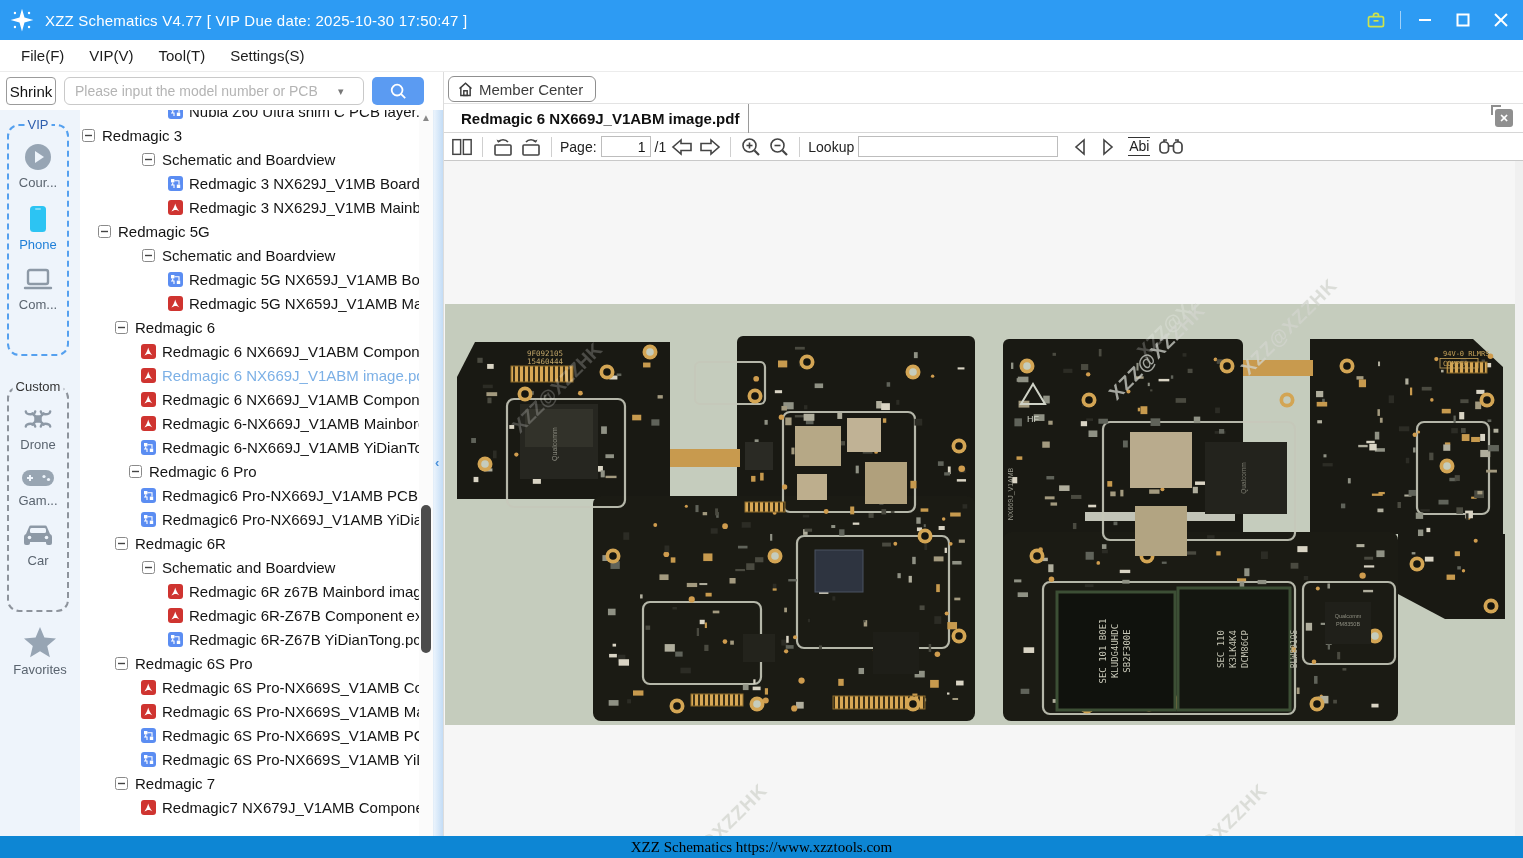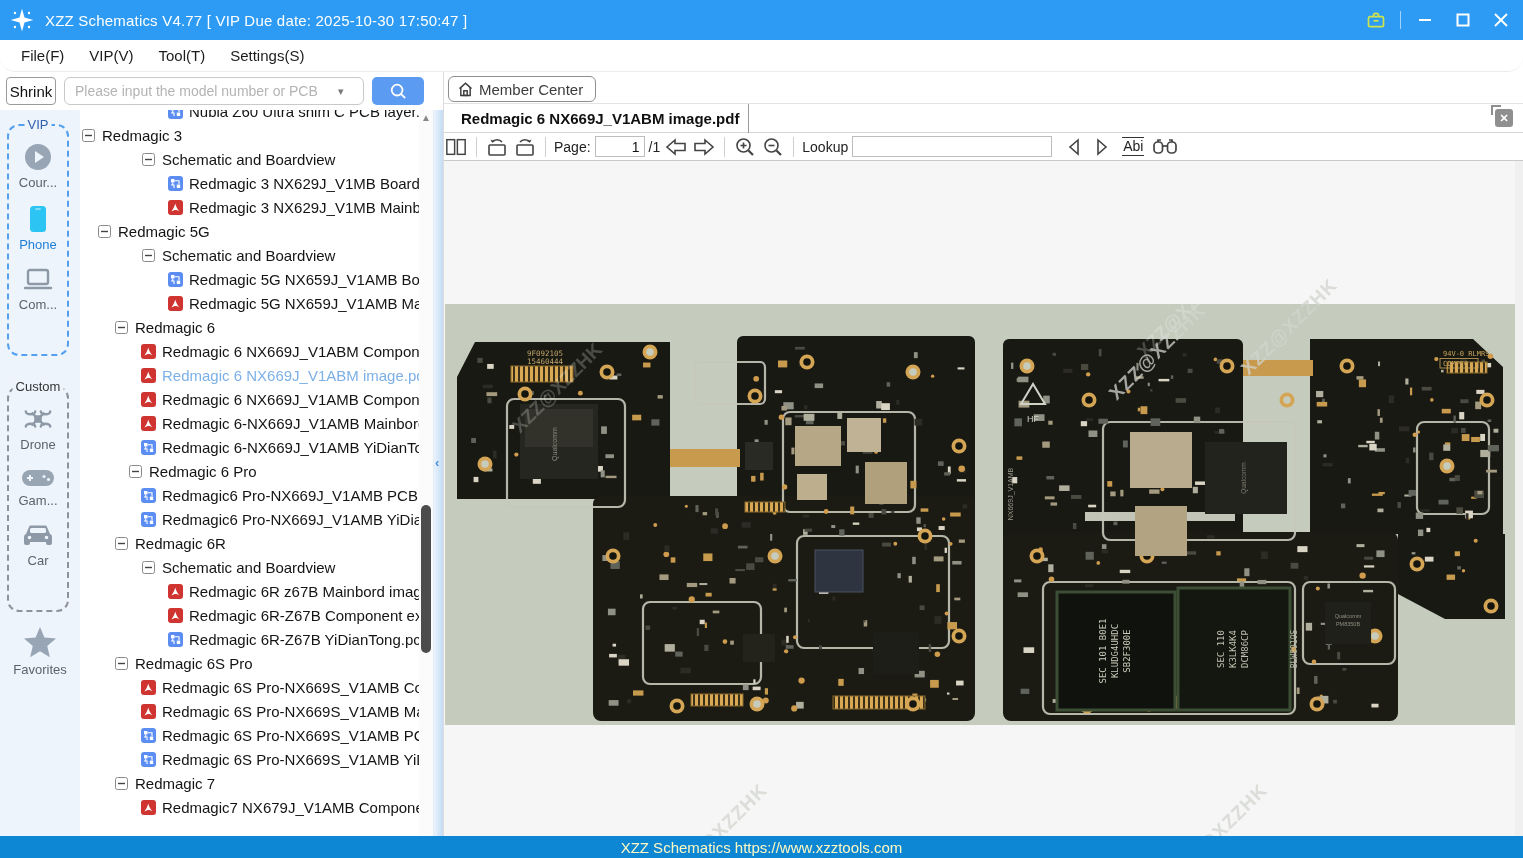--- a/index.html
+++ b/index.html
@@ -12,21 +12,21 @@
     background:#2d9bf3; display:flex; align-items:center; color:#fff; }
   #app-logo { width:26px; height:26px; margin:0 10px 0 9px; }
   #title-text { font-size:15px; letter-spacing:.2px; }
   #win-controls { position:absolute; right:8px; top:0; height:40px; display:flex; align-items:center; gap:10px; }
   .winbtn { width:28px; height:28px; display:flex; align-items:center; justify-content:center; font-size:15px; color:#fff; }
   #tb-sep { width:1px; height:18px; background:rgba(255,255,255,.55); }
 
   
   #menubar { position:absolute; left:0; top:40px; width:1523px; height:32px;
     background:#fff; display:flex; align-items:center; padding-left:15px; gap:13px;
-    border-bottom:1px solid #ececec;border-radius:15px; }
+    border-bottom:1px solid #ececec; }
   .menu-item { font-size:15px; color:#1c1c1c; padding:3px 6px; }
 
   
   #searchrow { position:absolute; left:0; top:72px; width:443px; height:38px; background:#fff; }
   #shrink-btn { position:absolute; left:6px; top:5px; width:50px; height:28px;
     border:1px solid #9b9b9b; border-radius:4px; background:#fff; font-size:15px; color:#111;
     display:flex; align-items:center; justify-content:center; }
   #model-search { position:absolute; left:64px; top:5px; width:300px; height:28px;
     border:1px solid #c9c9c9; border-radius:6px; font-size:14px; color:#333; padding:0 26px 0 10px;
     font-family:"Liberation Sans", sans-serif; }
@@ -76,41 +76,41 @@
     border:1px solid #8f8f8f; border-radius:6px; background:#fff; display:flex; align-items:center; gap:5px;
     font-size:15px; color:#3c3c3c; }
   #tabbar { position:absolute; left:0; top:32px; width:1079px; height:29px; border-bottom:1px solid #d6d6d6; }
   #doc-tab { position:absolute; left:0; top:0; height:29px; width:305px; display:flex; align-items:center;
     padding-left:17px; font-size:15px; font-weight:bold; color:#101010; border-right:1px solid #9a9a9a; }
   #close-tabs-btn { position:absolute; right:10px; top:5px; width:18px; height:18px; background:#8f8f8f;
     border-radius:3px; color:#fff; font-size:11px; font-weight:bold; display:flex; align-items:center; justify-content:center; }
   #close-tabs-btn::before { content:""; position:absolute; left:-4px; top:-4px; width:8px; height:8px;
     border-left:2px solid #8f8f8f; border-top:2px solid #8f8f8f; }
   #toolbar { position:absolute; left:0; top:61px; width:1079px; height:28px; border-bottom:1px solid #c9c9c9;
-    display:flex; align-items:center; gap:4px; }
+    display:flex; align-items:center; padding-left:6px; gap:4px; }
   .tsep { width:1px; height:20px; background:#cfcfcf; margin:0 4px; }
   .tbtn { display:flex; align-items:center; justify-content:center; height:24px; min-width:24px; }
   .tlabel-txt { font-size:14px; color:#222; }
   #page-input { width:50px; height:21px; border:1px solid #bdbdbd; font-size:14px; text-align:right;
     padding-right:4px; font-family:"Liberation Sans", sans-serif; color:#111; }
   #lookup-input { width:200px; height:21px; border:1px solid #bdbdbd; font-size:14px; padding:0 4px;
     font-family:"Liberation Sans", sans-serif; }
   #abi-btn { font-size:14px; color:#222; border-top:1.5px solid #333; border-bottom:1.5px solid #333;
     line-height:17px; padding:0 1px; }
   #content { position:absolute; left:0; top:89px; width:1071px; height:675px; background:#f6f6f6; overflow:hidden; }
   #vscroll { position:absolute; right:0; top:89px; width:8px; height:675px; background:#f0f0f0; }
   #pdf-page { position:absolute; left:1px; top:139px; width:1070px; height:421px; background:#c5ccbd; }
   .watermark { position:absolute; font-size:19px; letter-spacing:1px; transform:rotate(-45deg);
     white-space:nowrap; font-weight:bold; pointer-events:none; }
   .wm-light { color:rgba(210,212,206,.75); }
 
   
   #statusbar { position:absolute; left:0; top:836px; width:1523px; height:22px; background:#0d86d4;
     display:flex; align-items:center; justify-content:center; }
-  #statusbar div { color:#fef9c3; font-size:15px; font-family:Liberation Sans, sans-serif; }
+  #statusbar div { color:#000000; font-size:15px; font-family:Liberation Serif, serif; }
 </style>
 </head>
 <body>
 
 <div id="window">
 
   <div id="titlebar">
     <svg id="app-logo" viewBox="0 0 24 24">
       <path d="M12 1.5 L14.3 9.7 L22.5 12 L14.3 14.3 L12 22.5 L9.7 14.3 L1.5 12 L9.7 9.7 Z" fill="#fff"></path>
       <circle cx="5.5" cy="5.5" r="1.1" fill="#fff"></circle>

